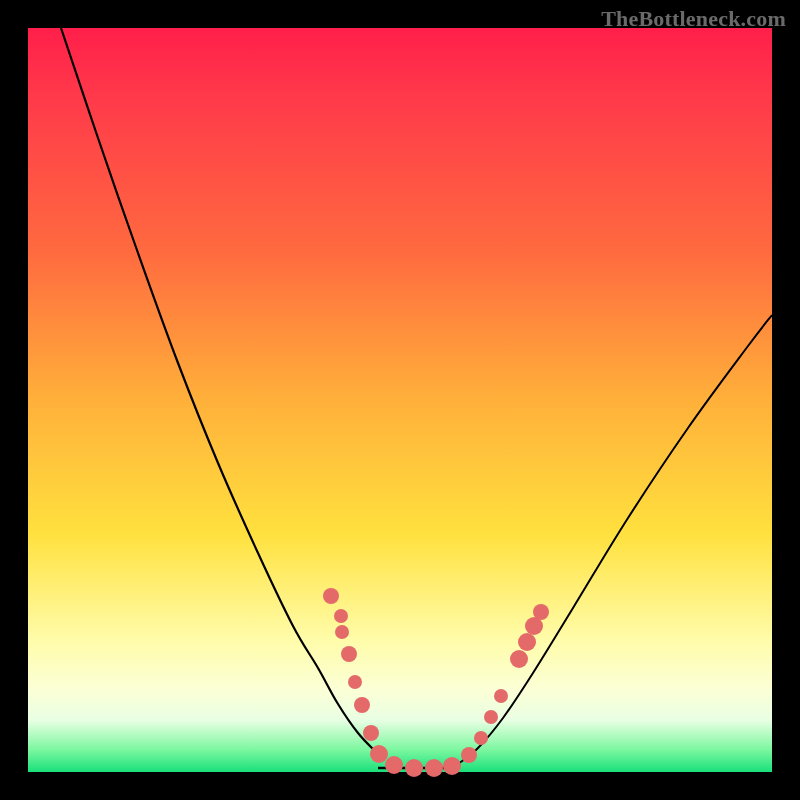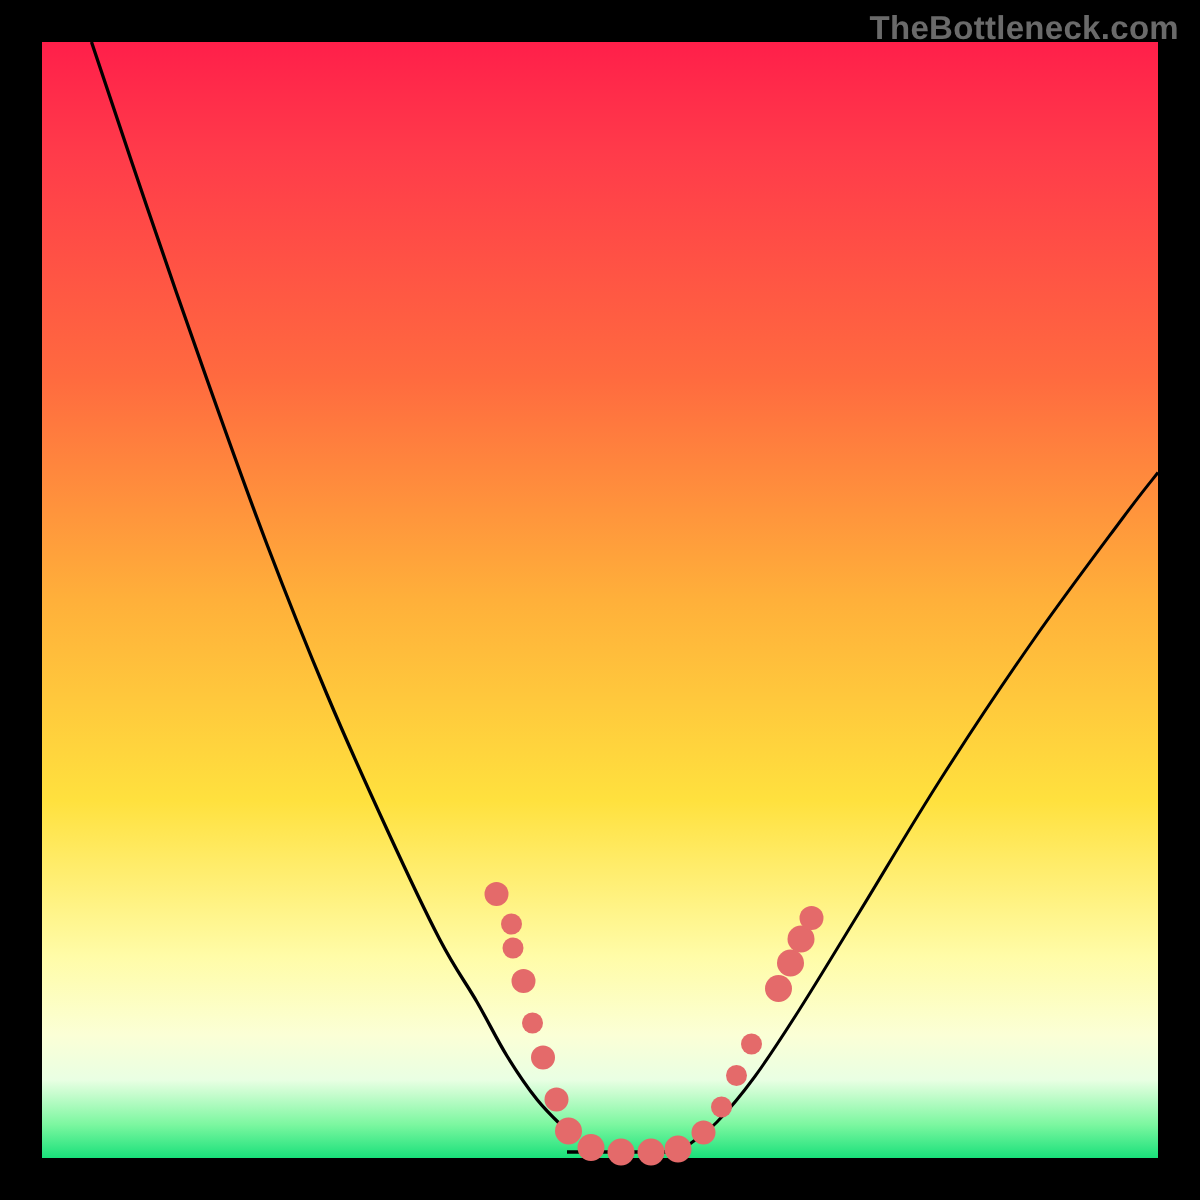--- a/index.html
+++ b/index.html
@@ -36,21 +36,21 @@
       #fbffd6 89%,
       #e9ffe3 93%,
       #7cf7a0 97%,
       #19e07a 100%
     );
   }
   .watermark {
     position: absolute;
     top: 6px;
     right: 14px;
-    font-family: Liberation Sans, sans-serif;
+    font-family: Liberation Serif, serif;
     font-size: 22px;
     font-weight: 600;
     color: #6a6a6a;
     letter-spacing: 0.2px;
     user-select: none;
   }
   svg.curve {
     position: absolute;
     left: 28px;
     top: 28px;

